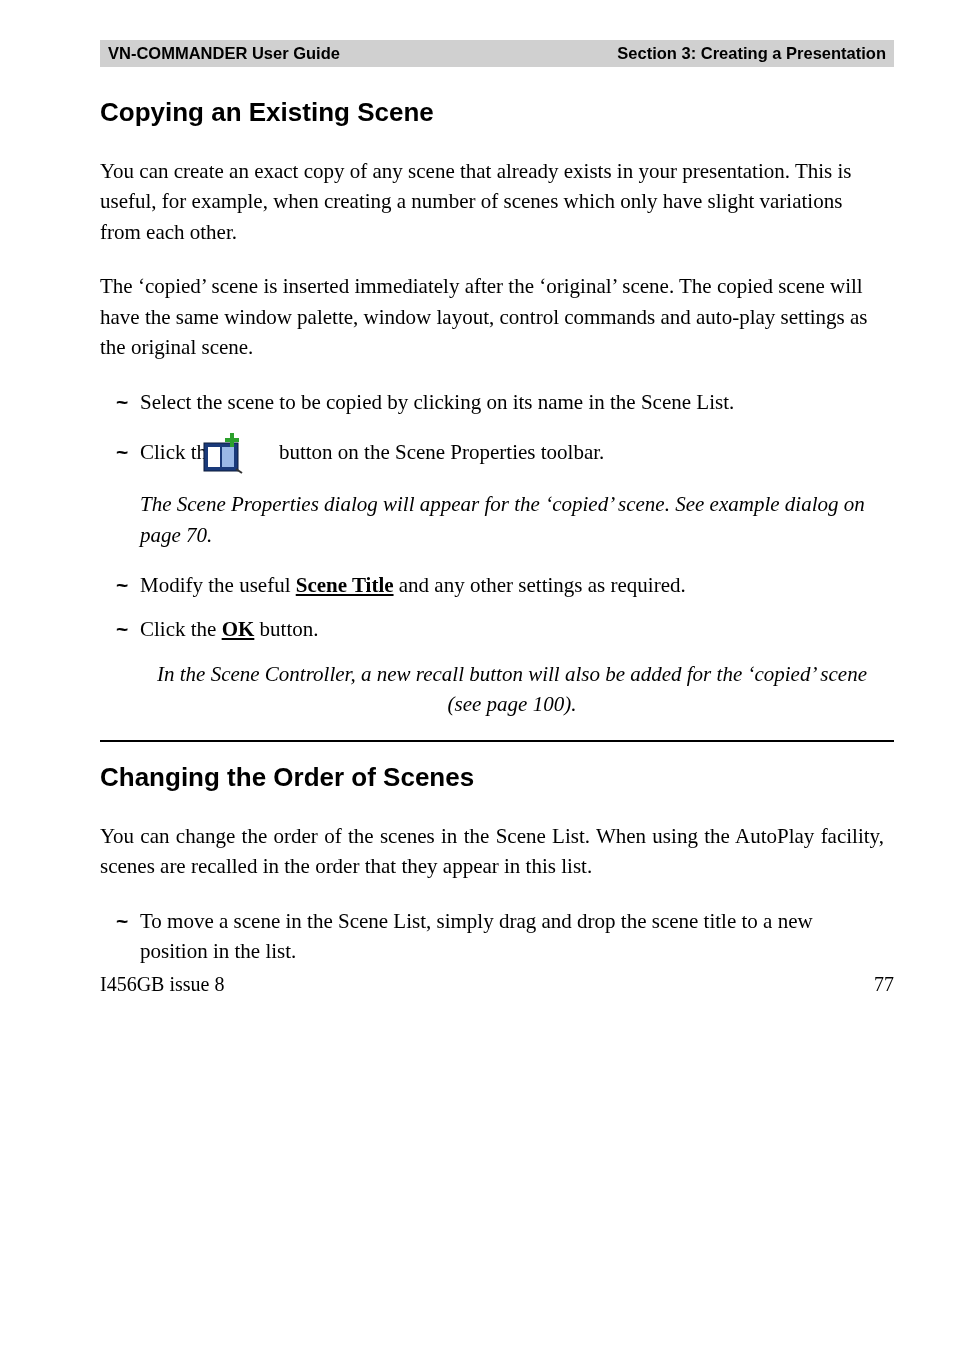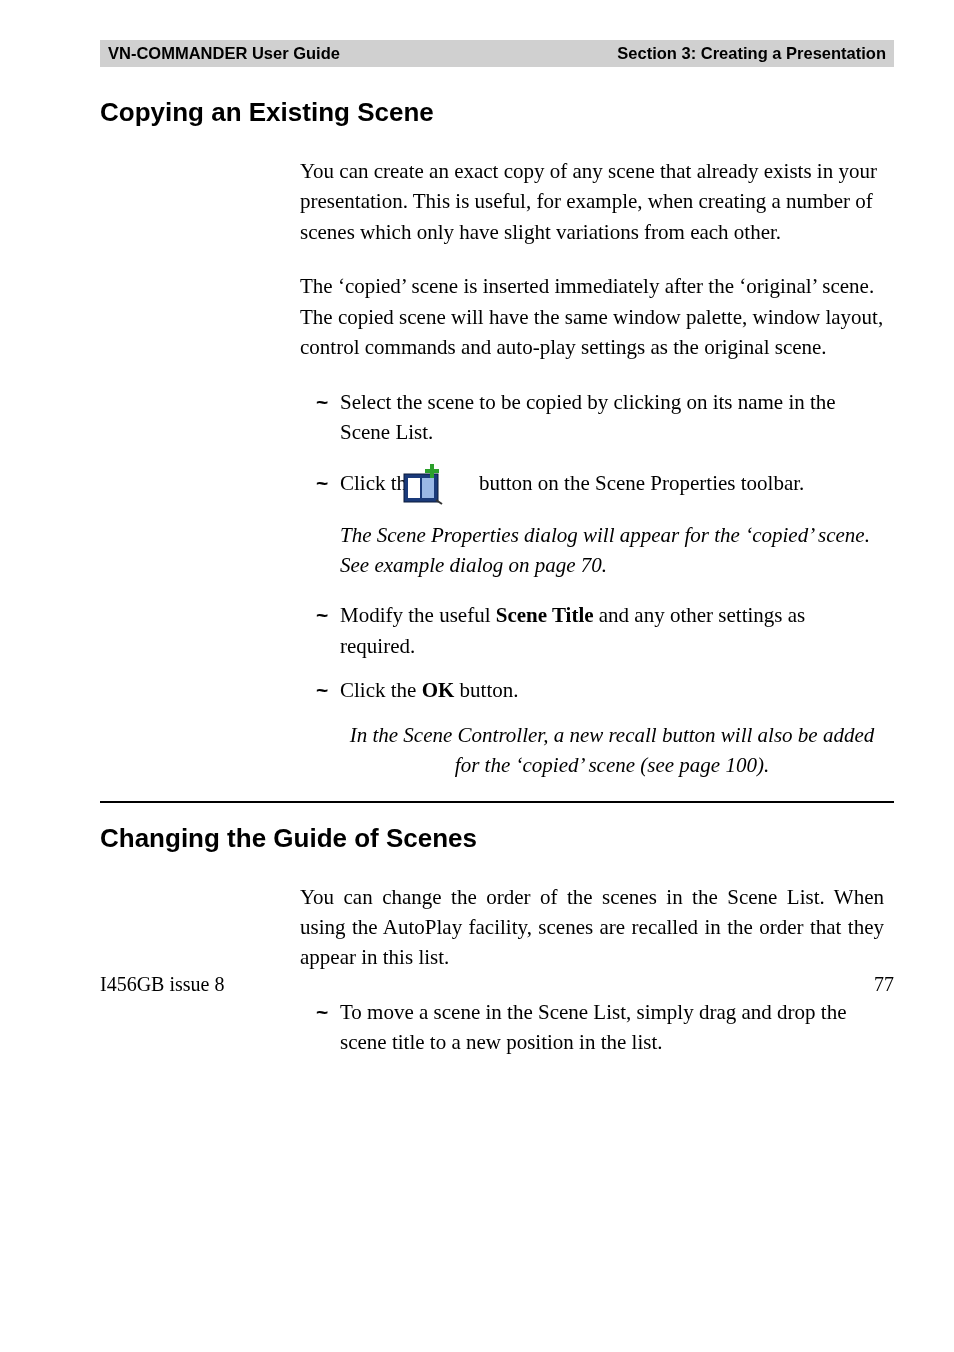--- a/index.html
+++ b/index.html
@@ -1,26 +1,26 @@
 <!DOCTYPE html>
 <html><head>
 <meta charset="utf-8">
 <style>
   * { margin: 0; padding: 0; box-sizing: border-box; }
   html, body { width: 954px; height: 1352px; background: #fff; font-family: Georgia, 'Times New Roman', serif; color: #000; }
   .page { width: 954px; height: 1036px; padding: 40px 60px 30px 100px; position: relative; }
   .header-bar { background: #d0d0d0; padding: 4px 8px; font-family: Arial, Helvetica, sans-serif; font-weight: bold; font-size: 16.5px; display: flex; justify-content: space-between; margin-bottom: 30px; }
   .h2 { font-family: Arial, Helvetica, sans-serif; font-weight: bold; font-size: 26px; margin-bottom: 28px; margin-top: 8px; }
-  .body-block { margin-left: 200px; margin-right: 10px; }
+  .body-block { margin-right: 10px; }
   .para { font-size: 21px; line-height: 1.45; margin-bottom: 24px; font-family: 'Palatino Linotype', 'Book Antiqua', Georgia, serif; }
   .para.justify { text-align: justify; }
   .step { font-size: 21px; line-height: 1.45; margin-bottom: 14px; font-family: 'Palatino Linotype', 'Book Antiqua', Georgia, serif; padding-left: 40px; text-indent: -24px; }
   .step .tilde { font-family: Arial, sans-serif; font-weight: bold; display: inline-block; width: 24px; text-indent: 0; }
   .step-note { font-size: 21px; line-height: 1.45; font-style: italic; font-family: 'Palatino Linotype', 'Book Antiqua', Georgia, serif; padding-left: 40px; margin-bottom: 20px; }
-  .bold-inline { font-weight: bold; font-family: 'Palatino Linotype', 'Book Antiqua', Georgia, serif; }
+  .bold-inline { font-weight: bold; font-family: 'Palatino Linotype', 'Book Antiqua', Georgia, serif; text-decoration: underline; }
   .icon-inline { display: inline-block; vertical-align: -16px; margin: 0 4px; }
   .icon-box { width: 44px; height: 44px; position: relative; }
   .icon-box svg { width: 44px; height: 44px; }
   .hr { border: none; border-top: 2px solid #000; margin: 20px 0 20px 0; }
   .footer { position: absolute; bottom: 40px; left: 100px; right: 60px; display: flex; justify-content: space-between; font-size: 20px; font-family: 'Palatino Linotype', 'Book Antiqua', Georgia, serif; align-items: center; }
 </style>
 </head>
 <body>
 
 <div class="page">
@@ -62,21 +62,21 @@
     </div>
 
     <div class="step">
       <span class="tilde">~</span><span>Click the </span><span class="bold-inline">OK</span><span> button.</span>
     </div>
     <div class="step-note" style="margin-top:14px;text-align:center;">In the Scene Controller, a new recall button will also be added for the ‘copied’ scene (see page 100).</div>
   </div>
 
   <hr class="hr">
 
-  <div class="h2">Changing the Guide of Scenes</div>
+  <div class="h2">Changing the Order of Scenes</div>
 
   <div class="body-block">
     <div class="para justify">You can change the order of the scenes in the Scene List. When using the AutoPlay facility, scenes are recalled in the order that they appear in this list.</div>
     <div class="step">
       <span class="tilde">~</span><span>To move a scene in the Scene List, simply drag and drop the scene title to a new position in the list.</span>
     </div>
   </div>
 
   <div class="footer">
     <span>I456GB issue 8</span>

